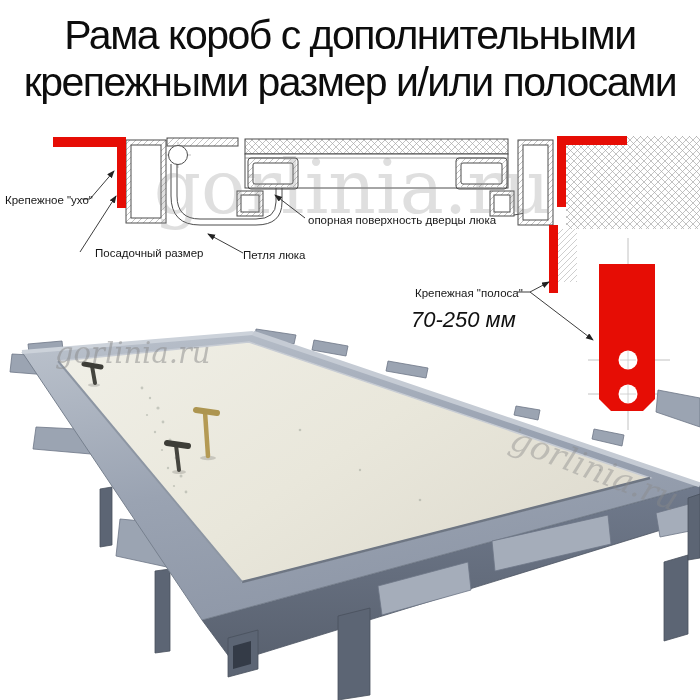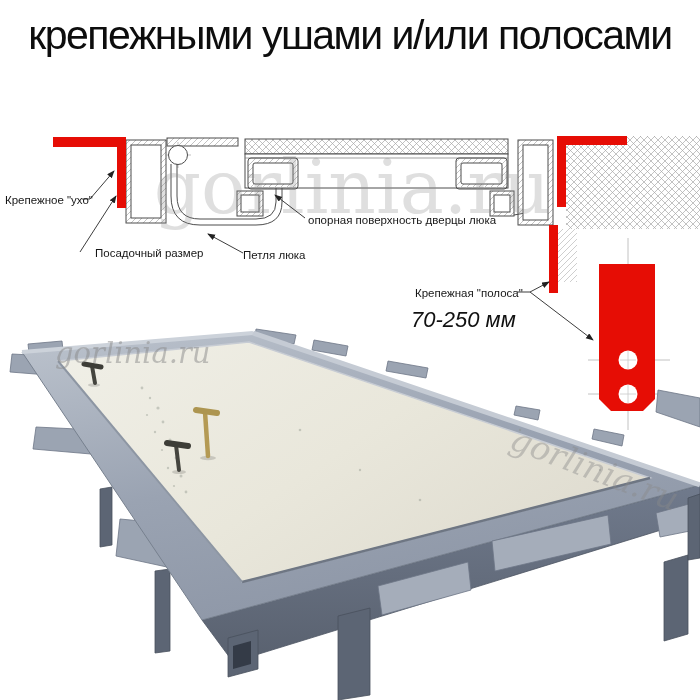--- a/index.html
+++ b/index.html
@@ -12,21 +12,22 @@
   .lbl-big{font-family:"Liberation Sans",sans-serif;font-size:22px;font-style:italic;fill:#111;}
   .wm{font-family:"DejaVu Serif",serif;fill:#8e8e8e;}
   .wm-i{font-family:"DejaVu Serif",serif;font-style:italic;fill:#8a8a8a;}
 </style>
 </head>
 <body>
 
 <div class="stage">
 
   <div class="title">
-    <div>крепежными ушами и/или полосами</div>
+    <div>Рама короб с дополнительными</div>
+    <div>крепежными размер и/или полосами</div>
   </div>
 
   <svg width="700" height="590" viewBox="0 110 700 590" style="top:110px">
     <defs>
       <pattern id="xh" width="7" height="7" patternUnits="userSpaceOnUse">
         <path d="M0,7 L7,0 M0,0 L7,7" stroke="#a8a8a8" stroke-width="0.7" fill="none"></path>
       </pattern>
       <pattern id="dh" width="6" height="6" patternUnits="userSpaceOnUse">
         <path d="M0,6 L6,0" stroke="#b3b3b3" stroke-width="0.8" fill="none"></path>
       </pattern>

